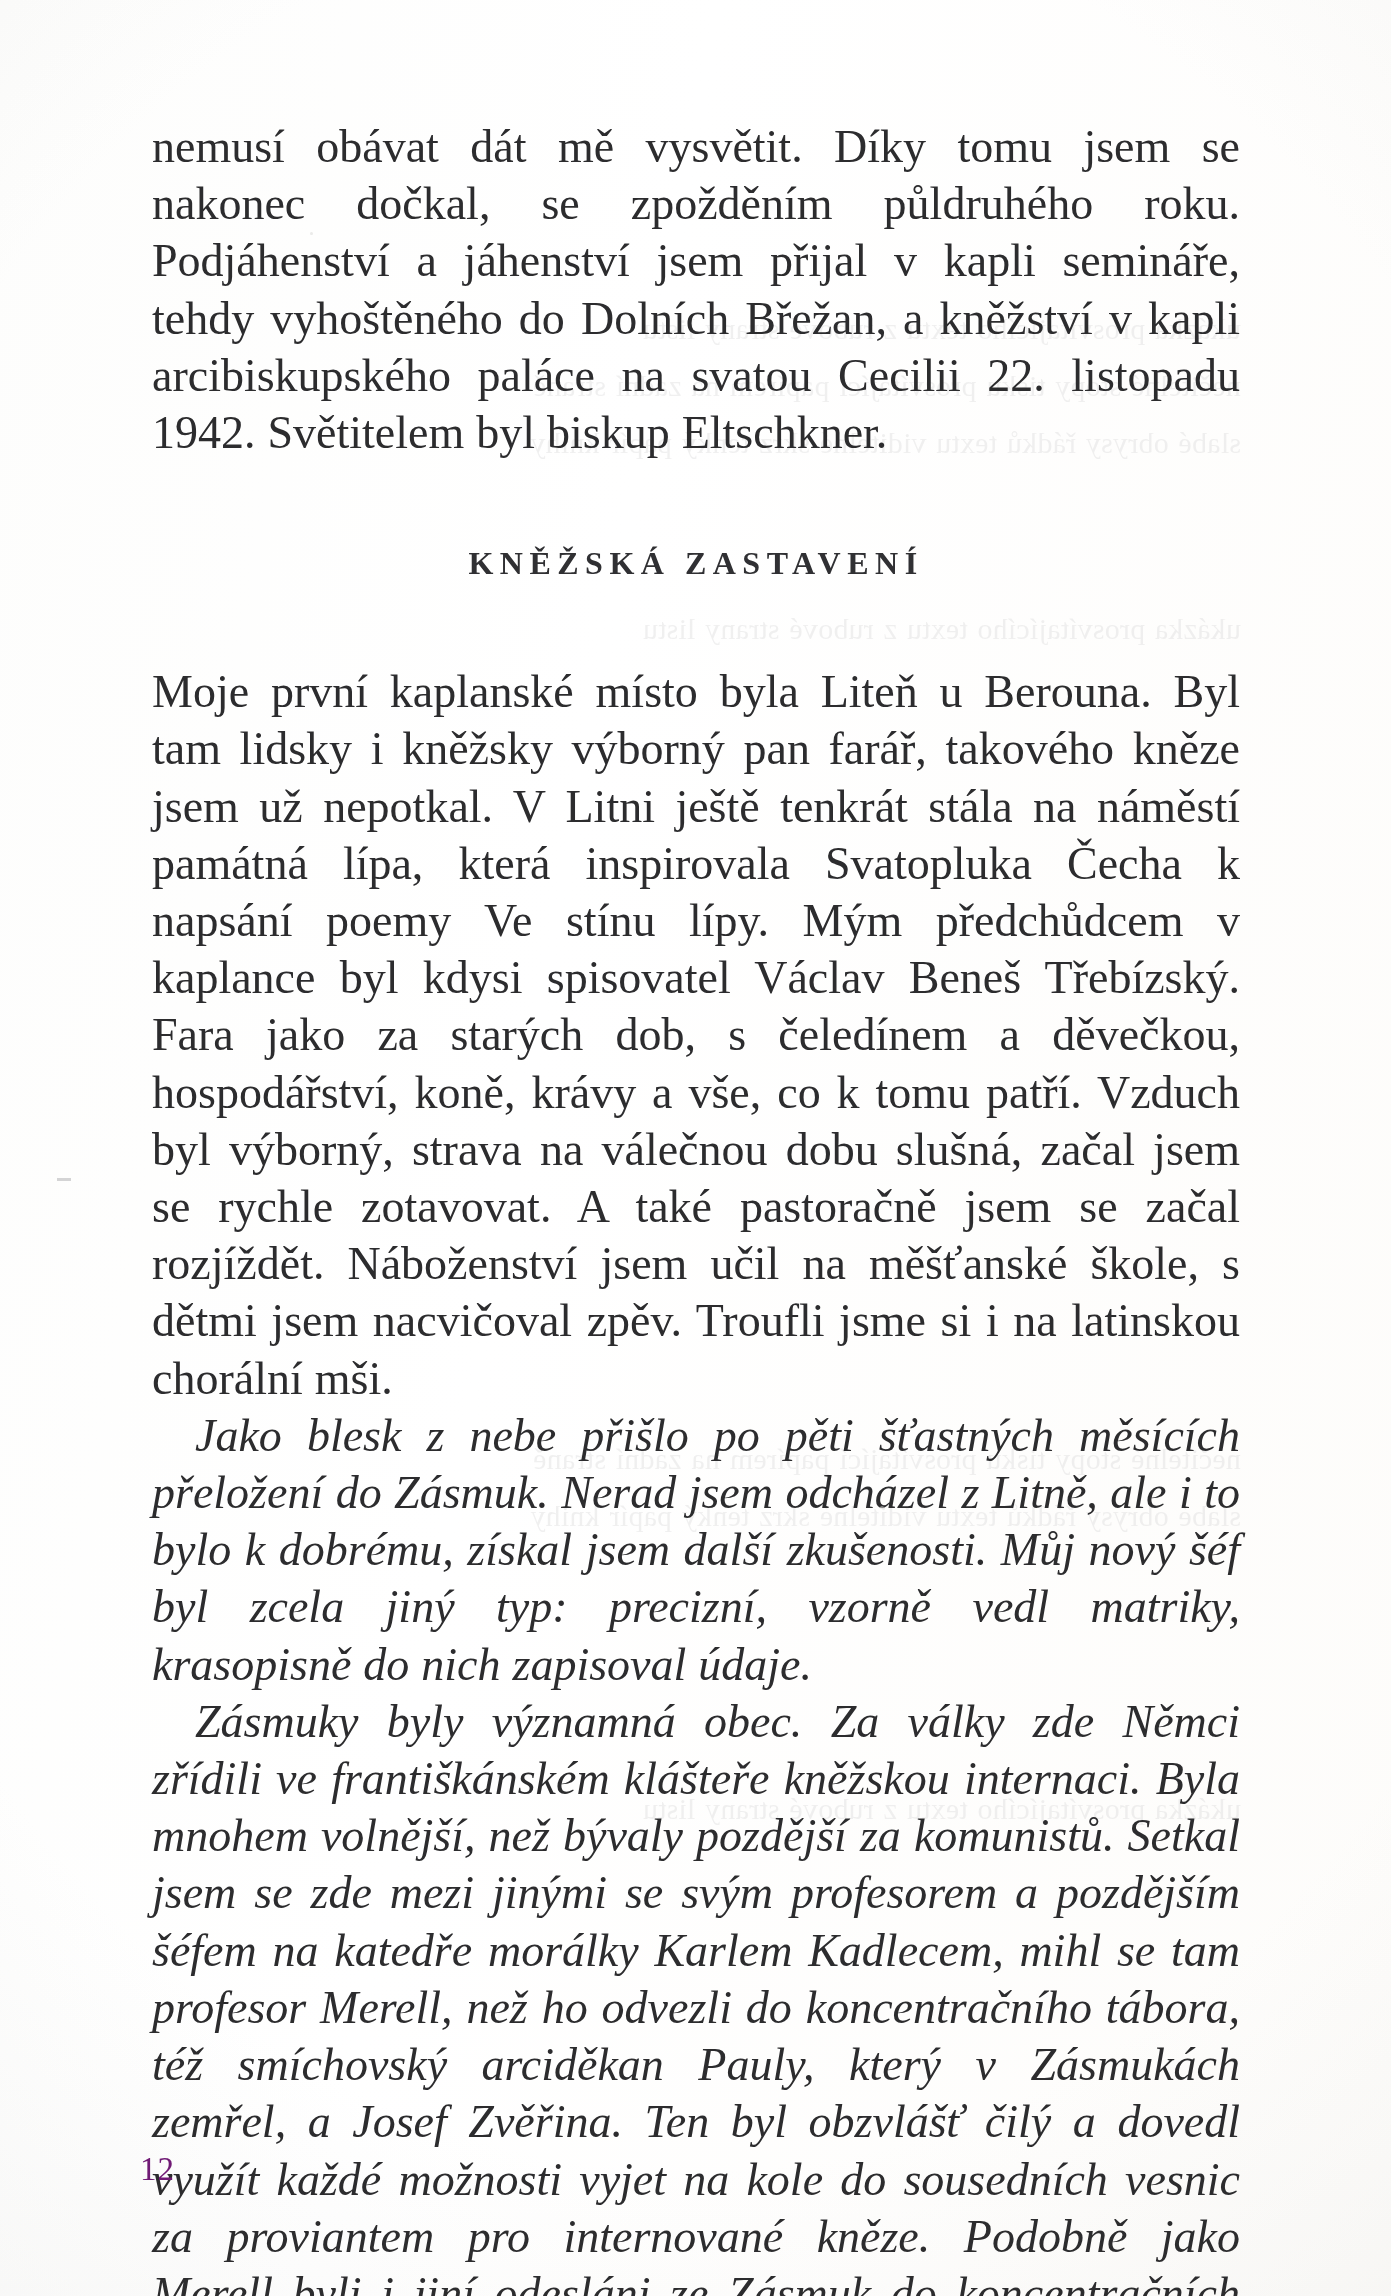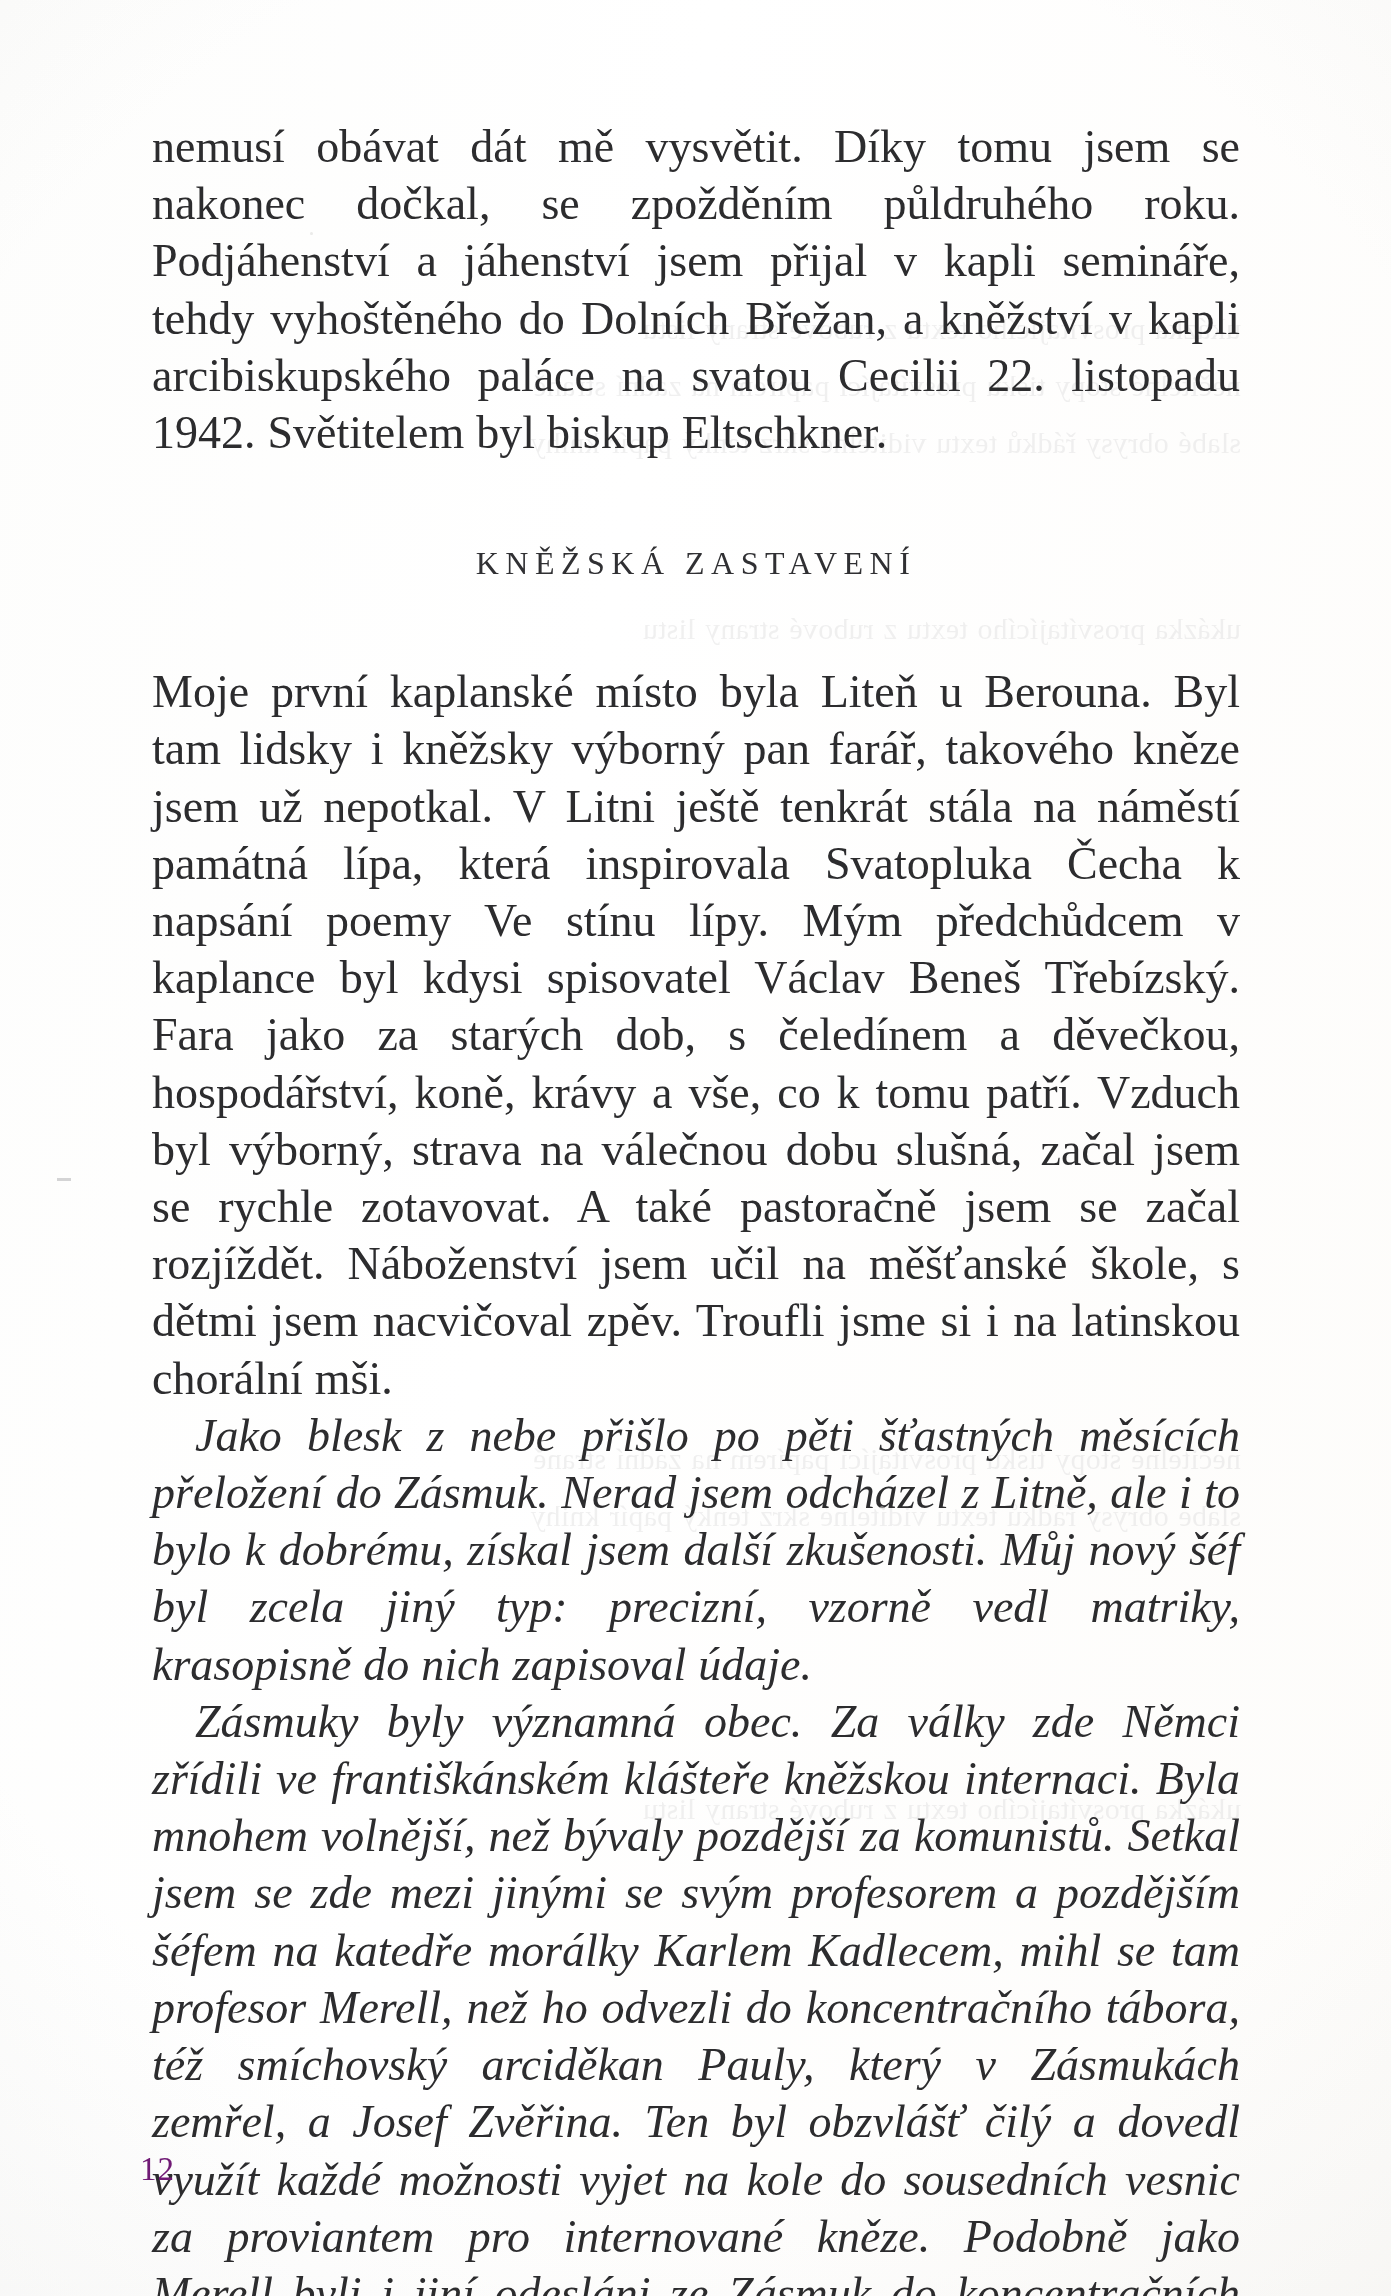--- a/index.html
+++ b/index.html
@@ -67,21 +67,21 @@
     hyphens: none;
   }
   p.body.indent { text-indent: 43px; font-style: italic; }
   p.body.lastline-justify { text-align-last: justify; }
 
   .section-heading {
     margin: 0;
     padding: 0;
     text-align: center;
     font-size: 32px;
-    font-weight: normal;
+    font-weight: bold;
     letter-spacing: 6.5px;
     color: #303033;
     line-height: 1;
   }
   .heading-gap-top { height: 86px; }
   .heading-gap-bottom { height: 84px; }
 
   .page-number {
     position: absolute;
     left: 140px;

